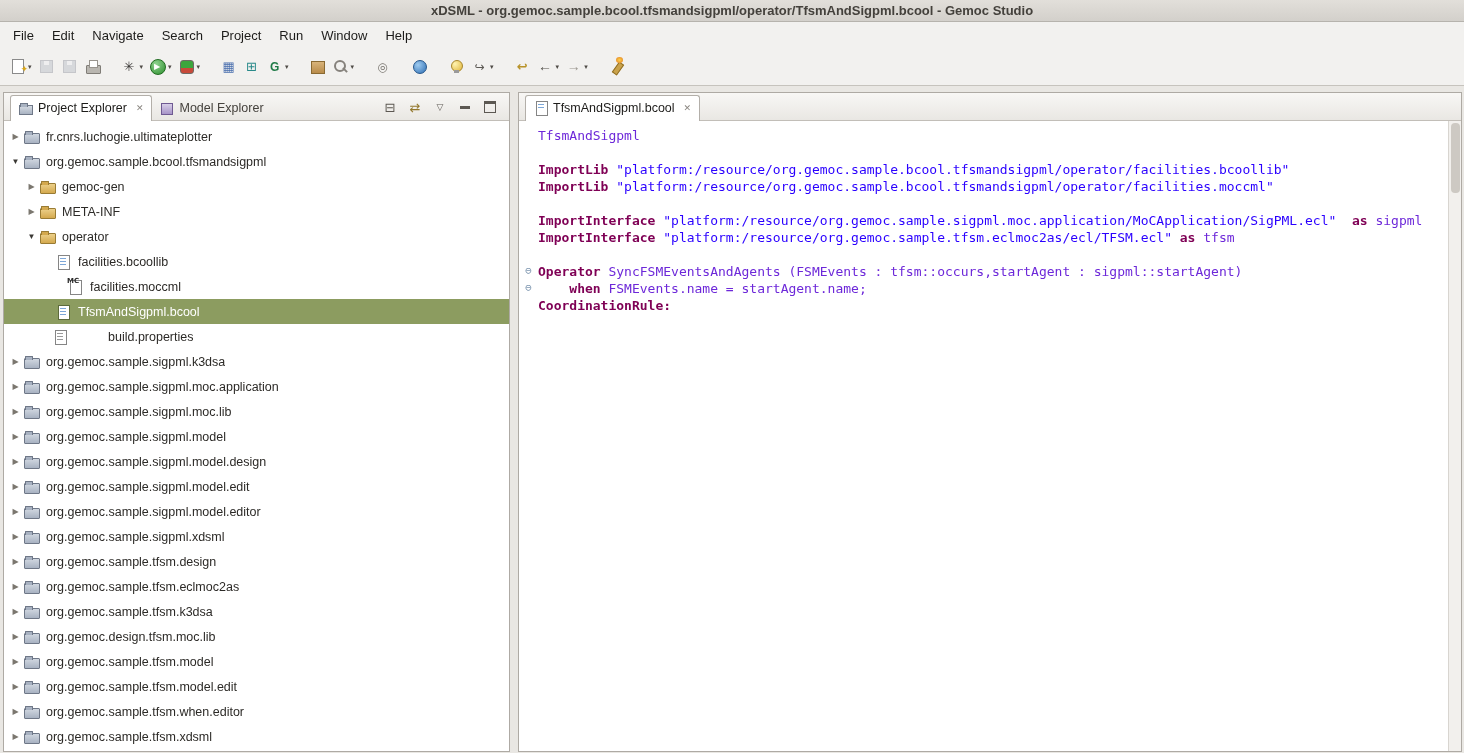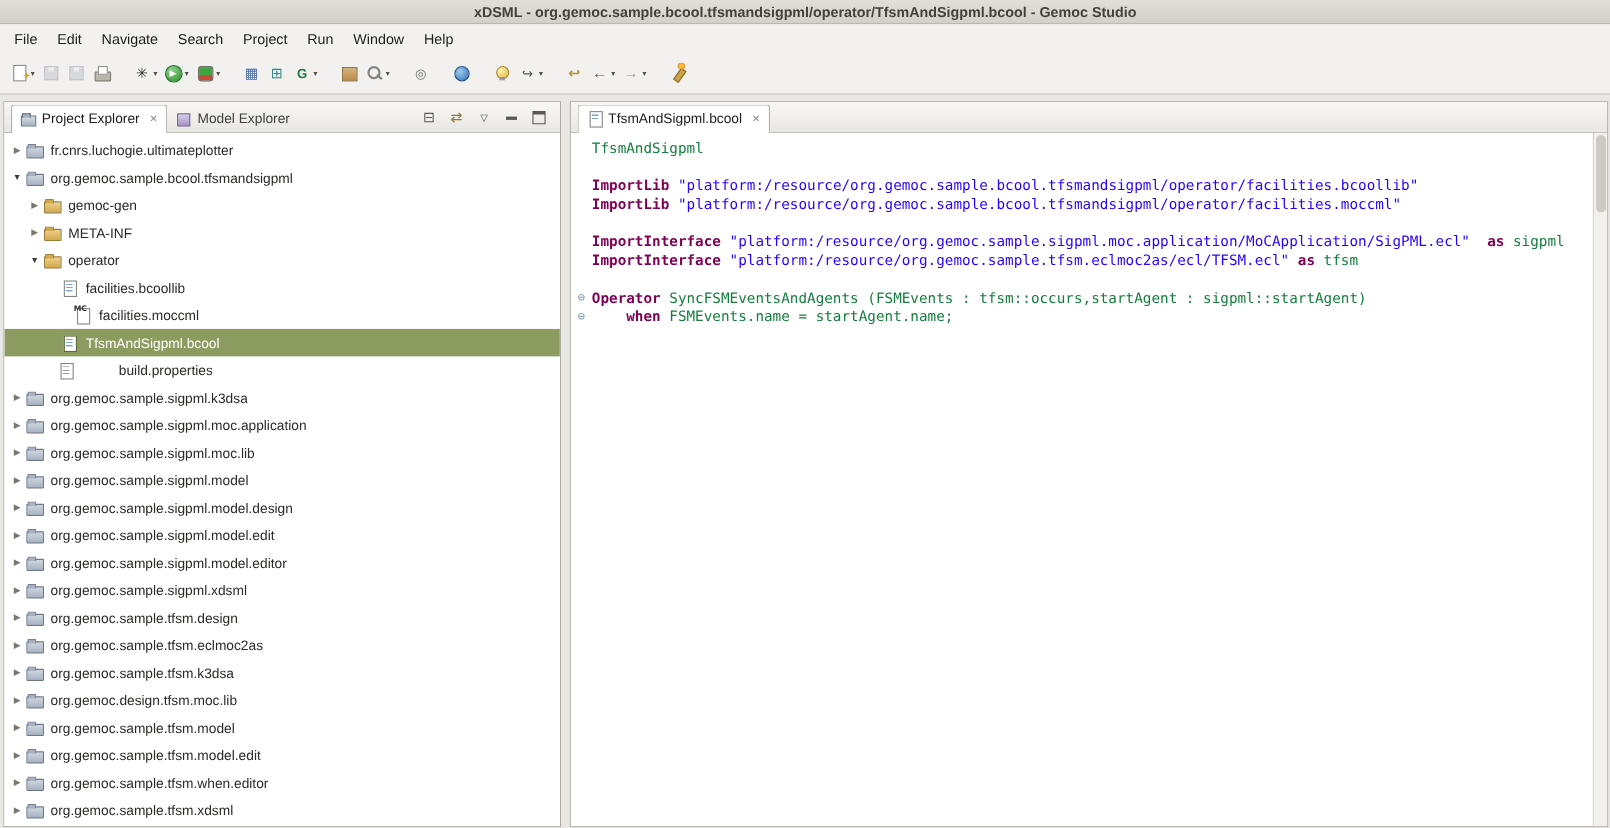--- a/index.html
+++ b/index.html
@@ -147,21 +147,21 @@
   
   .ed-body { flex:1; display:flex; min-height:0; background:#fff; }
   .code { flex:1; min-width:0; padding-top:6px; overflow:hidden;
       font-family:"DejaVu Sans Mono","Liberation Mono",monospace; font-size:13px; line-height:17px; }
   .cline { display:flex; height:17px; }
   .gutter { width:19px; flex:none; text-align:center; font-size:11px; line-height:16px; color:#7e97b0; }
   .ltext { flex:1; white-space:pre; color:#000; }
   .cline.current .ltext { background:var(--current-line,#e6f2fc); }
   .seg-k { color:var(--keyword,#7f0055); font-weight:bold; }
   .seg-s { color:var(--string,#2a00ff); }
-  .seg-p { color:#15803d; }
+  .seg-p { color:#6d28d9; }
   .scroll { width:13px; flex:none; background:#f2f0ed; border-left:1px solid #d8d5d0; position:relative; }
   .scroll::before { content:""; position:absolute; left:2px; top:2px; width:9px; height:70px;
       background:#cdc9c3; border-radius:4px; }
 </style>
 </head>
 <body>
 
 <div class="titlebar">
   <span>xDSML - org.gemoc.sample.bcool.tfsmandsigpml/operator/TfsmAndSigpml.bcool - Gemoc Studio</span>
 </div>
@@ -446,18 +446,22 @@
             <span class="ltext"></span>
           </div>
           <div class="cline">
             <span class="gutter">⊖</span>
             <span class="ltext"><span class="seg-k">Operator</span><span class="seg-p"> SyncFSMEventsAndAgents (FSMEvents : tfsm::occurs,startAgent : sigpml::startAgent)</span></span>
           </div>
           <div class="cline">
             <span class="gutter">⊖</span>
             <span class="ltext"><span class="seg-p">    </span><span class="seg-k">when</span><span class="seg-p"> FSMEvents.name = startAgent.name;</span></span>
           </div>
+          <div class="cline">
+            <span class="gutter"></span>
+            <span class="ltext"><span class="seg-k">CoordinationRule:</span></span>
+          </div>
         </div>
       <div class="scroll"></div>
     </div>
   </div>
 
 </div>
 
 </body></html>

